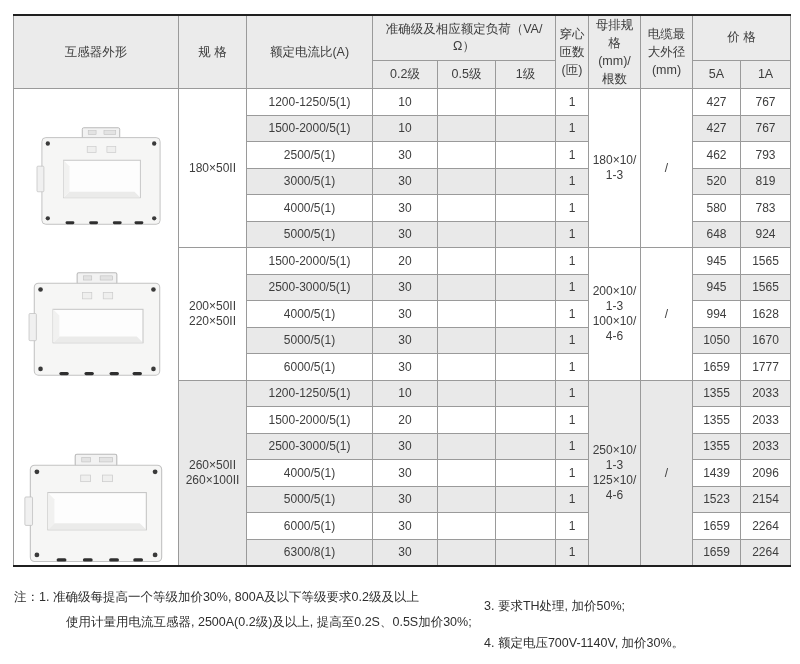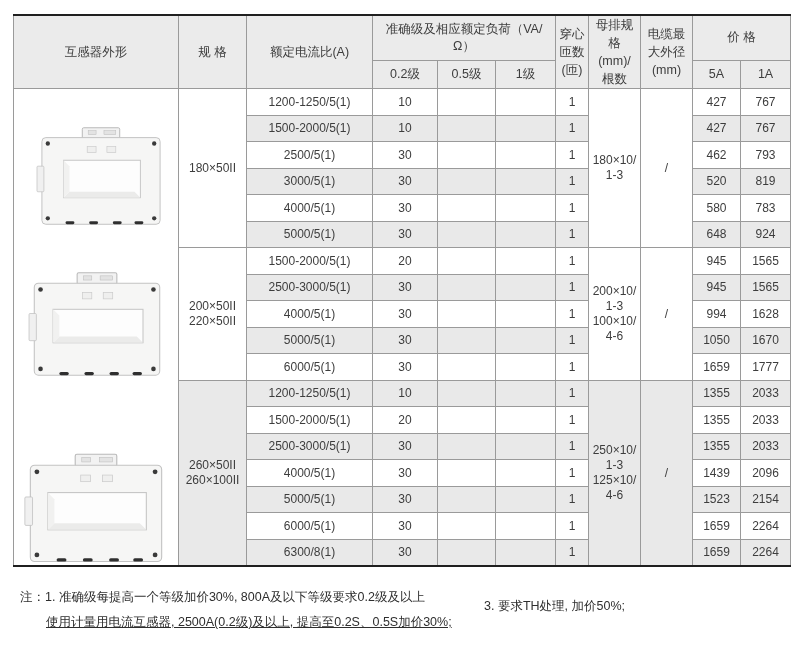--- a/index.html
+++ b/index.html
@@ -26,23 +26,23 @@
   tbody tr:nth-child(even) td { background:#e9e9e9; }
   td.merge, td.shape { background:#ffffff; }
   .pre { white-space:pre-line; line-height:15px; }
   th.pre { line-height:18px; }
   td.shape { position:relative; }
   .t-img { position:absolute; }
   .notes {
     position:absolute; left:14px; top:585px; width:780px;
     font-size:12.5px; line-height:25px; color:#2e2e2e;
   }
-  .notes-left { position:absolute; left:6px; top:0; width:465px; }
+  .notes-left { position:absolute; left:0; top:0; width:465px; }
   .notes-right { position:absolute; left:470px; top:9px; width:310px; }
-  .note-indent-a { margin-left:26px;text-decoration:underline; }
+  .note-indent-a { margin-left:52px; }
   .note-indent-b { margin-left:36px; }
   .notes-right .nr2 { margin-top:12px; }
 </style>
 </head>
 <body>
 
 <div class="page">
 
   <table class="spec-table">
     <colgroup>
@@ -332,16 +332,17 @@
     </tbody>
   </table>
 
   <div class="notes">
     <div class="notes-left">
       <div>注：1. 准确级每提高一个等级加价30%, 800A及以下等级要求0.2级及以上</div>
       <div class="note-indent-a">使用计量用电流互感器, 2500A(0.2级)及以上, 提高至0.2S、0.5S加价30%;</div>
     </div>
     <div class="notes-right">
       <div class="nr1">3. 要求TH处理, 加价50%;</div>
+      <div class="nr2">4. 额定电压700V-1140V, 加价30%。</div>
     </div>
   </div>
 
 </div>
 
 </body></html>

